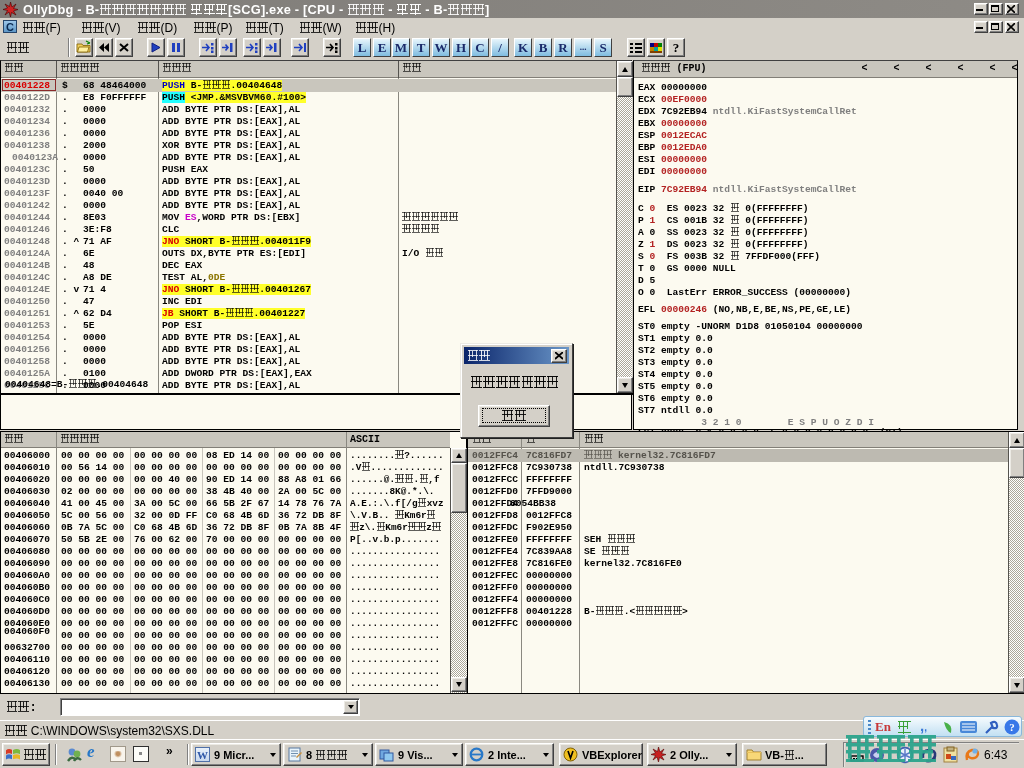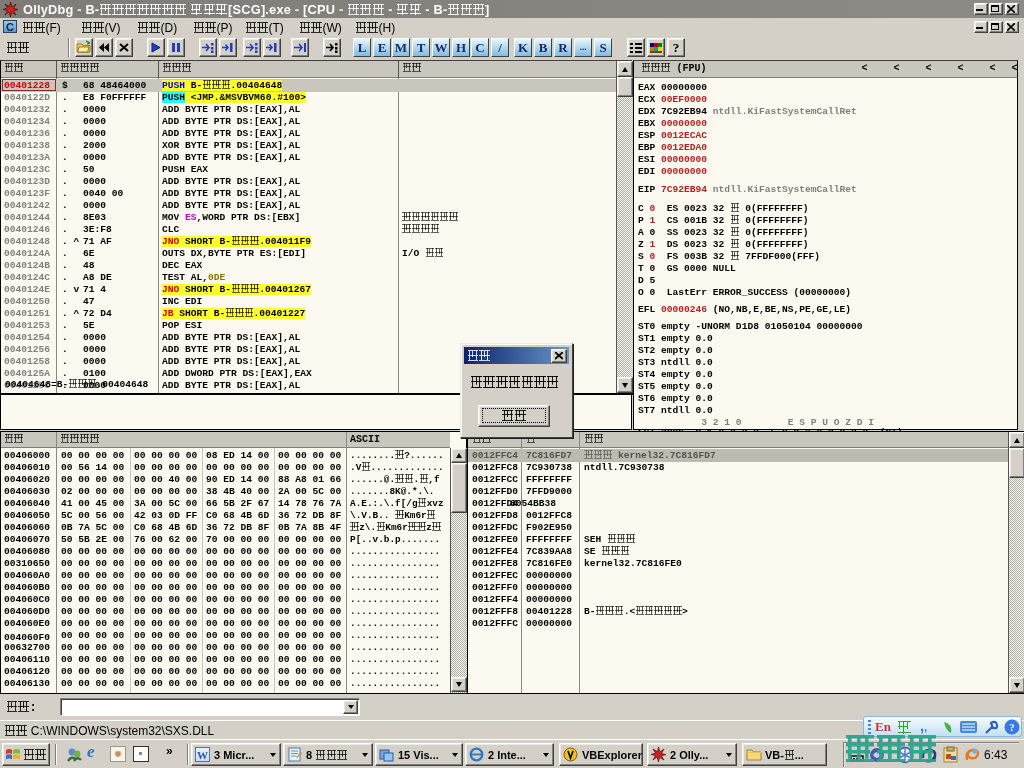--- a/index.html
+++ b/index.html
@@ -183,21 +183,21 @@
 <div class="row" style="top:55px;left:82px">0000</div>
 <div class="row" style="top:55px;left:161px"><span>ADD BYTE PTR DS:[EAX],AL</span></div>
 <div class="row" style="top:67px;left:3px"><span class="gy">00401236</span></div>
 <div class="row" style="top:67px;left:61px">.</div>
 <div class="row" style="top:67px;left:82px">0000</div>
 <div class="row" style="top:67px;left:161px"><span>ADD BYTE PTR DS:[EAX],AL</span></div>
 <div class="row" style="top:79px;left:3px"><span class="gy">00401238</span></div>
 <div class="row" style="top:79px;left:61px">.</div>
 <div class="row" style="top:79px;left:82px">2000</div>
 <div class="row" style="top:79px;left:161px"><span>XOR BYTE PTR DS:[EAX],AL</span></div>
-<div class="row" style="top:91px;left:3px"><span class="gy">0040123A</span></div>
+<div class="row" style="top:91px;left:11px"><span class="gy">0040123A</span></div>
 <div class="row" style="top:91px;left:61px">.</div>
 <div class="row" style="top:91px;left:82px">0000</div>
 <div class="row" style="top:91px;left:161px"><span>ADD BYTE PTR DS:[EAX],AL</span></div>
 <div class="row" style="top:103px;left:3px"><span class="gy">0040123C</span></div>
 <div class="row" style="top:103px;left:61px">.</div>
 <div class="row" style="top:103px;left:82px">50</div>
 <div class="row" style="top:103px;left:161px"><span>PUSH EAX</span></div>
 <div class="row" style="top:115px;left:3px"><span class="gy">0040123D</span></div>
 <div class="row" style="top:115px;left:61px">.</div>
 <div class="row" style="top:115px;left:82px">0000</div>
@@ -240,21 +240,21 @@
 <div class="row" style="top:223px;left:3px"><span class="gy">0040124E</span></div>
 <div class="row" style="top:223px;left:61px">. v</div>
 <div class="row" style="top:223px;left:82px">71 4</div>
 <div class="row" style="top:223px;left:161px"><span><span class="yb"><span class="rr">JNO</span> SHORT B-<i class="g"></i><i class="g"></i><i class="g"></i>.00401267</span></span></div>
 <div class="row" style="top:235px;left:3px"><span class="gy">00401250</span></div>
 <div class="row" style="top:235px;left:61px">.</div>
 <div class="row" style="top:235px;left:82px">47</div>
 <div class="row" style="top:235px;left:161px"><span>INC EDI</span></div>
 <div class="row" style="top:247px;left:3px"><span class="gy">00401251</span></div>
 <div class="row" style="top:247px;left:61px">. ^</div>
-<div class="row" style="top:247px;left:82px">72 D4</div>
+<div class="row" style="top:247px;left:82px">62 D4</div>
 <div class="row" style="top:247px;left:161px"><span><span class="yb"><span class="rr">JB</span> SHORT B-<i class="g"></i><i class="g"></i><i class="g"></i>.00401227</span></span></div>
 <div class="row" style="top:259px;left:3px"><span class="gy">00401253</span></div>
 <div class="row" style="top:259px;left:61px">.</div>
 <div class="row" style="top:259px;left:82px">5E</div>
 <div class="row" style="top:259px;left:161px"><span>POP ESI</span></div>
 <div class="row" style="top:271px;left:3px"><span class="gy">00401254</span></div>
 <div class="row" style="top:271px;left:61px">.</div>
 <div class="row" style="top:271px;left:82px">0000</div>
 <div class="row" style="top:271px;left:161px"><span>ADD BYTE PTR DS:[EAX],AL</span></div>
 <div class="row" style="top:283px;left:3px"><span class="gy">00401256</span></div>
@@ -307,21 +307,21 @@
 <div class="row" style="top:166px;left:4px">A 0  SS 0023 32 <i class="g"></i> 0(FFFFFFFF)</div>
 <div class="row" style="top:178px;left:4px">Z <span class="r">1</span>  DS 0023 32 <i class="g"></i> 0(FFFFFFFF)</div>
 <div class="row" style="top:190px;left:4px">S <span class="r">0</span>  FS 003B 32 <i class="g"></i> 7FFDF000(FFF)</div>
 <div class="row" style="top:202px;left:4px">T 0  GS 0000 NULL</div>
 <div class="row" style="top:214px;left:4px">D 5</div>
 <div class="row" style="top:226px;left:4px">O 0  LastErr ERROR_SUCCESS (00000000)</div>
 <div class="row" style="top:243px;left:4px">EFL <span class="r">00000246</span> (NO,NB,E,BE,NS,PE,GE,LE)</div>
 <div class="row" style="top:260px;left:4px">ST0 empty -UNORM D1D8 01050104 00000000</div>
 <div class="row" style="top:272px;left:4px">ST1 empty 0.0</div>
 <div class="row" style="top:284px;left:4px">ST2 empty 0.0</div>
-<div class="row" style="top:296px;left:4px">ST3 ntdll 0.0</div>
+<div class="row" style="top:296px;left:4px">ST3 empty 0.0</div>
 <div class="row" style="top:308px;left:4px">ST4 empty 0.0</div>
 <div class="row" style="top:320px;left:4px">ST5 empty 0.0</div>
 <div class="row" style="top:332px;left:4px">ST6 empty 0.0</div>
 <div class="row" style="top:344px;left:4px">ST7 ntdll 0.0</div>
 <div class="row" style="top:356px;left:4px"><span class="gy">           3 2 1 0        E S P U O Z D I</span></div>
 <div class="row" style="top:366px;left:4px">FST 0000  C 1 0 0 0 0  E 0 0 0 0 0 0 0 0  (GT)</div>
 </div>
 <div class="abs pane" style="left:0;top:431px;width:467px;height:263px;border:1px solid #000">
 <div class="abs" style="left:0;top:0;width:449px;height:16px;background:#C9C6BD;border-bottom:1px solid #827F77"></div>
 <div class="hd" style="left:3px;height:16px;line-height:15px"><i class="g"></i><i class="g"></i></div>
@@ -357,21 +357,21 @@
 <div class="row" style="top:54px;left:277px">2A 00 5C 00</div>
 <div class="row" style="top:54px;left:349px;font-size:9.4px">.......8K@.*.\.</div>
 <div class="row" style="top:66px;left:3px">00406040</div>
 <div class="row" style="top:66px;left:60px">41 00 45 00</div>
 <div class="row" style="top:66px;left:133px">3A 00 5C 00</div>
 <div class="row" style="top:66px;left:205px">66 5B 2F 67</div>
 <div class="row" style="top:66px;left:277px">14 78 76 7A</div>
 <div class="row" style="top:66px;left:349px;font-size:9.4px">A.E.:.\.f[/g<i class="g"></i>xvz</div>
 <div class="row" style="top:78px;left:3px">00406050</div>
 <div class="row" style="top:78px;left:60px">5C 00 56 00</div>
-<div class="row" style="top:78px;left:133px">42 03 0D FF</div>
+<div class="row" style="top:78px;left:133px">32 00 0D FF</div>
 <div class="row" style="top:78px;left:205px">C0 68 4B 6D</div>
 <div class="row" style="top:78px;left:277px">36 72 DB 8F</div>
 <div class="row" style="top:78px;left:349px;font-size:9.4px">\.V.B.. <i class="g"></i>Km6r<i class="g"></i></div>
 <div class="row" style="top:90px;left:3px">00406060</div>
 <div class="row" style="top:90px;left:60px">0B 7A 5C 00</div>
 <div class="row" style="top:90px;left:133px">C0 68 4B 6D</div>
 <div class="row" style="top:90px;left:205px">36 72 DB 8F</div>
 <div class="row" style="top:90px;left:277px">0B 7A 8B 4F</div>
 <div class="row" style="top:90px;left:349px;font-size:9.4px"><i class="g"></i>z\.<i class="g"></i>Km6r<i class="g"></i><i class="g"></i>z<i class="g"></i></div>
 <div class="row" style="top:102px;left:3px">00406070</div>
@@ -379,21 +379,21 @@
 <div class="row" style="top:102px;left:133px">76 00 62 00</div>
 <div class="row" style="top:102px;left:205px">70 00 00 00</div>
 <div class="row" style="top:102px;left:277px">00 00 00 00</div>
 <div class="row" style="top:102px;left:349px;font-size:9.4px">P[..v.b.p.......</div>
 <div class="row" style="top:114px;left:3px">00406080</div>
 <div class="row" style="top:114px;left:60px">00 00 00 00</div>
 <div class="row" style="top:114px;left:133px">00 00 00 00</div>
 <div class="row" style="top:114px;left:205px">00 00 00 00</div>
 <div class="row" style="top:114px;left:277px">00 00 00 00</div>
 <div class="row" style="top:114px;left:349px;font-size:9.4px">................</div>
-<div class="row" style="top:126px;left:3px">00310650</div>
+<div class="row" style="top:126px;left:3px">00406090</div>
 <div class="row" style="top:126px;left:60px">00 00 00 00</div>
 <div class="row" style="top:126px;left:133px">00 00 00 00</div>
 <div class="row" style="top:126px;left:205px">00 00 00 00</div>
 <div class="row" style="top:126px;left:277px">00 00 00 00</div>
 <div class="row" style="top:126px;left:349px;font-size:9.4px">................</div>
 <div class="row" style="top:138px;left:3px">004060A0</div>
 <div class="row" style="top:138px;left:60px">00 00 00 00</div>
 <div class="row" style="top:138px;left:133px">00 00 00 00</div>
 <div class="row" style="top:138px;left:205px">00 00 00 00</div>
 <div class="row" style="top:138px;left:277px">00 00 00 00</div>
@@ -415,21 +415,21 @@
 <div class="row" style="top:174px;left:133px">00 00 00 00</div>
 <div class="row" style="top:174px;left:205px">00 00 00 00</div>
 <div class="row" style="top:174px;left:277px">00 00 00 00</div>
 <div class="row" style="top:174px;left:349px;font-size:9.4px">................</div>
 <div class="row" style="top:186px;left:3px">004060E0</div>
 <div class="row" style="top:186px;left:60px">00 00 00 00</div>
 <div class="row" style="top:186px;left:133px">00 00 00 00</div>
 <div class="row" style="top:186px;left:205px">00 00 00 00</div>
 <div class="row" style="top:186px;left:277px">00 00 00 00</div>
 <div class="row" style="top:186px;left:349px;font-size:9.4px">................</div>
-<div class="row" style="top:200px;left:3px">004060F0</div>
+<div class="row" style="top:194px;left:3px">004060F0</div>
 <div class="row" style="top:198px;left:60px">00 00 00 00</div>
 <div class="row" style="top:198px;left:133px">00 00 00 00</div>
 <div class="row" style="top:198px;left:205px">00 00 00 00</div>
 <div class="row" style="top:198px;left:277px">00 00 00 00</div>
 <div class="row" style="top:198px;left:349px;font-size:9.4px">................</div>
 <div class="row" style="top:210px;left:3px">00632700</div>
 <div class="row" style="top:210px;left:60px">00 00 00 00</div>
 <div class="row" style="top:210px;left:133px">00 00 00 00</div>
 <div class="row" style="top:210px;left:205px">00 00 00 00</div>
 <div class="row" style="top:210px;left:277px">00 00 00 00</div>
@@ -545,38 +545,38 @@
     </div>
 <div class="abs" style="left:133px;top:6px;width:16px;height:16px;background:#FCFCF8;border:1.5px solid #303030">
       <div style="width:3px;height:3px;margin:5px 0 0 5px;background:#888"></div>
     </div>
 <div class="abs" style="left:166px;top:4px;font-size:12px;font-weight:bold;color:#000">»</div>
 <div class="abs" style="left:187px;top:4px;width:2px;height:21px;border-left:1px solid #808080;border-right:1px solid #fff"></div>
 <div class="abs btn3" style="left:191px;top:3px;width:90px;height:23px;overflow:hidden">
 <div style="position:absolute;left:3px;top:3px">
         <div style="width:15px;height:15px;background:linear-gradient(#E8F0FA,#C8D8EE);border:1px solid #5070A8;color:#3058A8;font-weight:bold;font-size:11px;text-align:center;line-height:14px;font-family:'Liberation Serif',serif">W</div>
       </div>
-<div style="position:absolute;left:22px;top:5px;font-size:11px;font-weight:bold;color:#000;white-space:pre">3 Micr...</div>
+<div style="position:absolute;left:22px;top:5px;font-size:11px;font-weight:bold;color:#000;white-space:pre">9 Micr...</div>
 <div style="position:absolute;right:4px;top:9px;width:0;height:0;border-left:3.5px solid transparent;border-right:3.5px solid transparent;border-top:4px solid #000"></div>
 </div>
 <div class="abs btn3" style="left:283px;top:3px;width:90px;height:23px;overflow:hidden">
 <div style="position:absolute;left:3px;top:3px"><svg width="15" height="15">
           <rect x="2" y="1" width="11" height="13" fill="#E8F4FC" stroke="#5878A0"></rect>
           <path d="M4 4 H11 M4 6.5 H11 M4 9 H9" stroke="#7090B0" stroke-width="1"></path>
           <path d="M9 10 L14 5 L15 6 L10 11 Z" fill="#C89040"></path>
         </svg></div>
 <div style="position:absolute;left:22px;top:5px;font-size:11px;font-weight:bold;color:#000;white-space:pre">8 <i class="g"></i><i class="g"></i><i class="g"></i></div>
 <div style="position:absolute;right:4px;top:9px;width:0;height:0;border-left:3.5px solid transparent;border-right:3.5px solid transparent;border-top:4px solid #000"></div>
 </div>
 <div class="abs btn3" style="left:375px;top:3px;width:88px;height:23px;overflow:hidden">
 <div style="position:absolute;left:3px;top:3px"><svg width="15" height="15">
           <rect x="1" y="3" width="9" height="9" fill="#70A8E0" stroke="#3058A0"></rect>
           <rect x="5" y="6" width="9" height="8" fill="#90C8F0" stroke="#3058A0"></rect>
         </svg></div>
-<div style="position:absolute;left:22px;top:5px;font-size:11px;font-weight:bold;color:#000;white-space:pre">15 Vis...</div>
+<div style="position:absolute;left:22px;top:5px;font-size:11px;font-weight:bold;color:#000;white-space:pre">9 Vis...</div>
 <div style="position:absolute;right:4px;top:9px;width:0;height:0;border-left:3.5px solid transparent;border-right:3.5px solid transparent;border-top:4px solid #000"></div>
 </div>
 <div class="abs btn3" style="left:465px;top:3px;width:89px;height:23px;overflow:hidden">
 <div style="position:absolute;left:3px;top:3px"><svg width="15" height="15">
           <circle cx="7.5" cy="7.5" r="5.8" fill="none" stroke="#2878C8" stroke-width="2.2"></circle>
           <path d="M2 7.5 L13 7.5" stroke="#2878C8" stroke-width="1.8"></path>
         </svg></div>
 <div style="position:absolute;left:22px;top:5px;font-size:11px;font-weight:bold;color:#000;white-space:pre">2 Inte...</div>
 <div style="position:absolute;right:4px;top:9px;width:0;height:0;border-left:3.5px solid transparent;border-right:3.5px solid transparent;border-top:4px solid #000"></div>
 </div>

